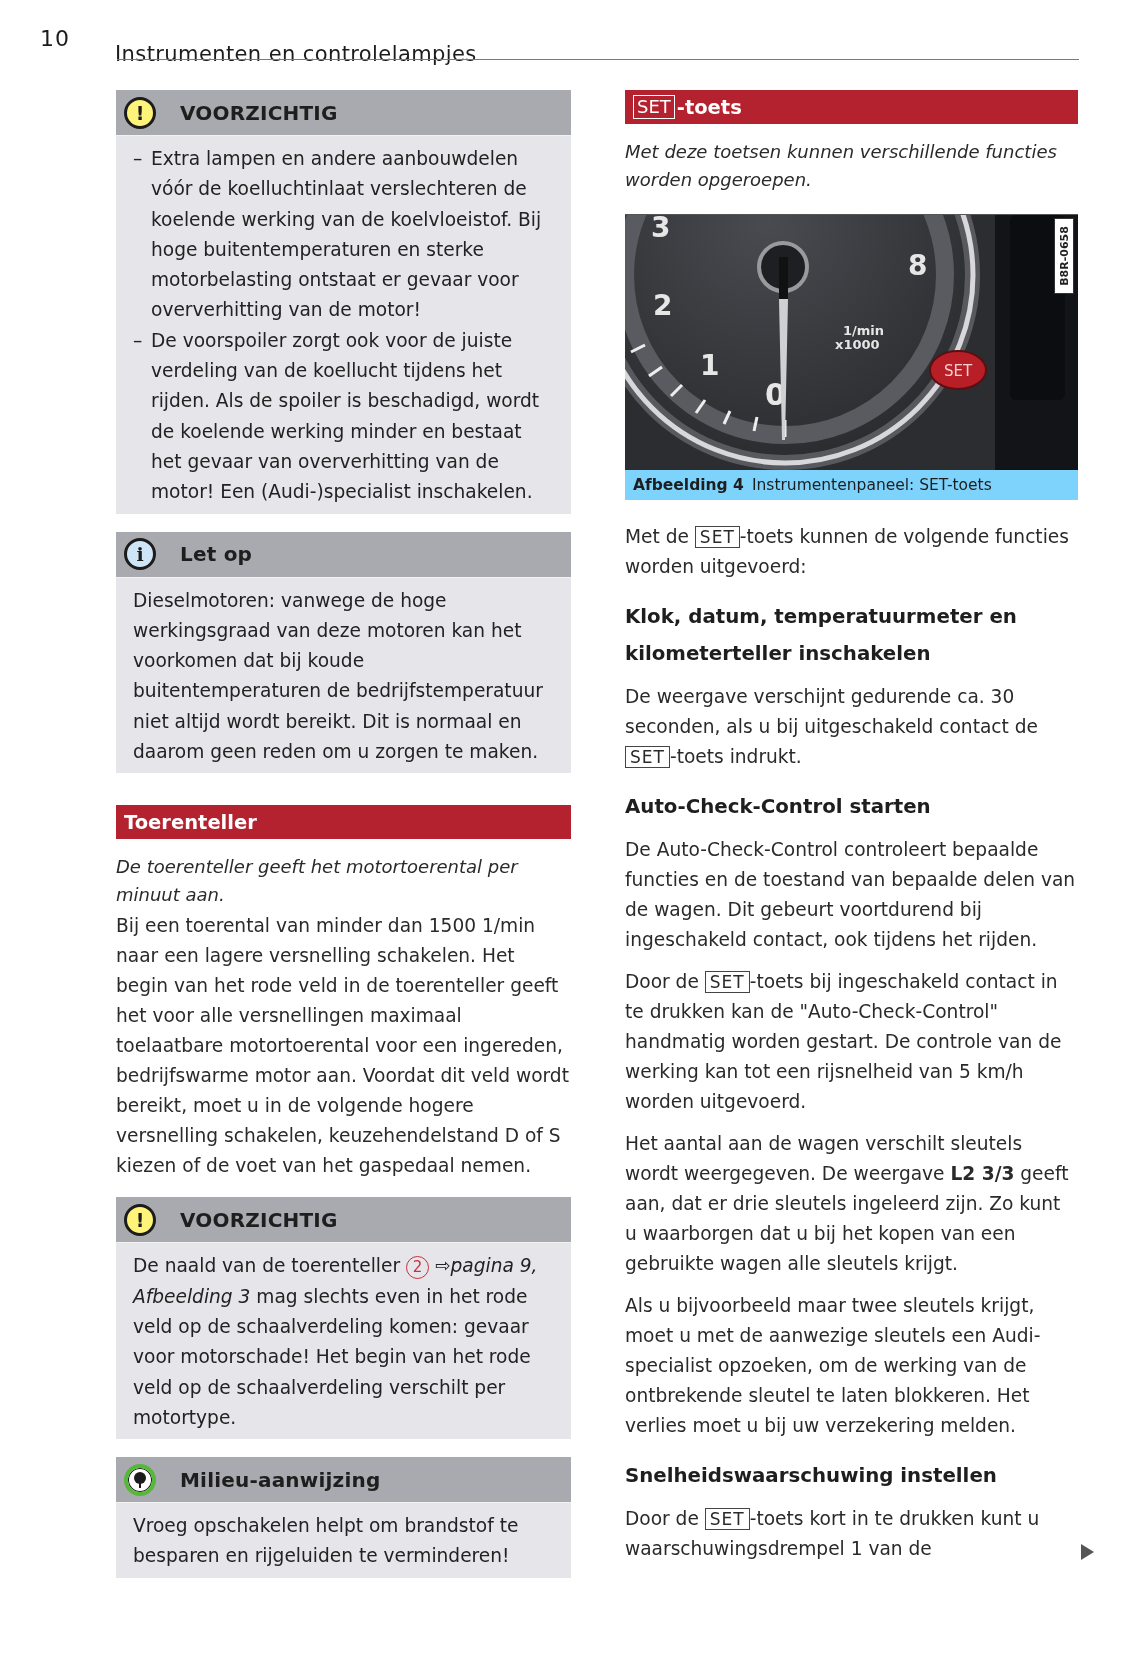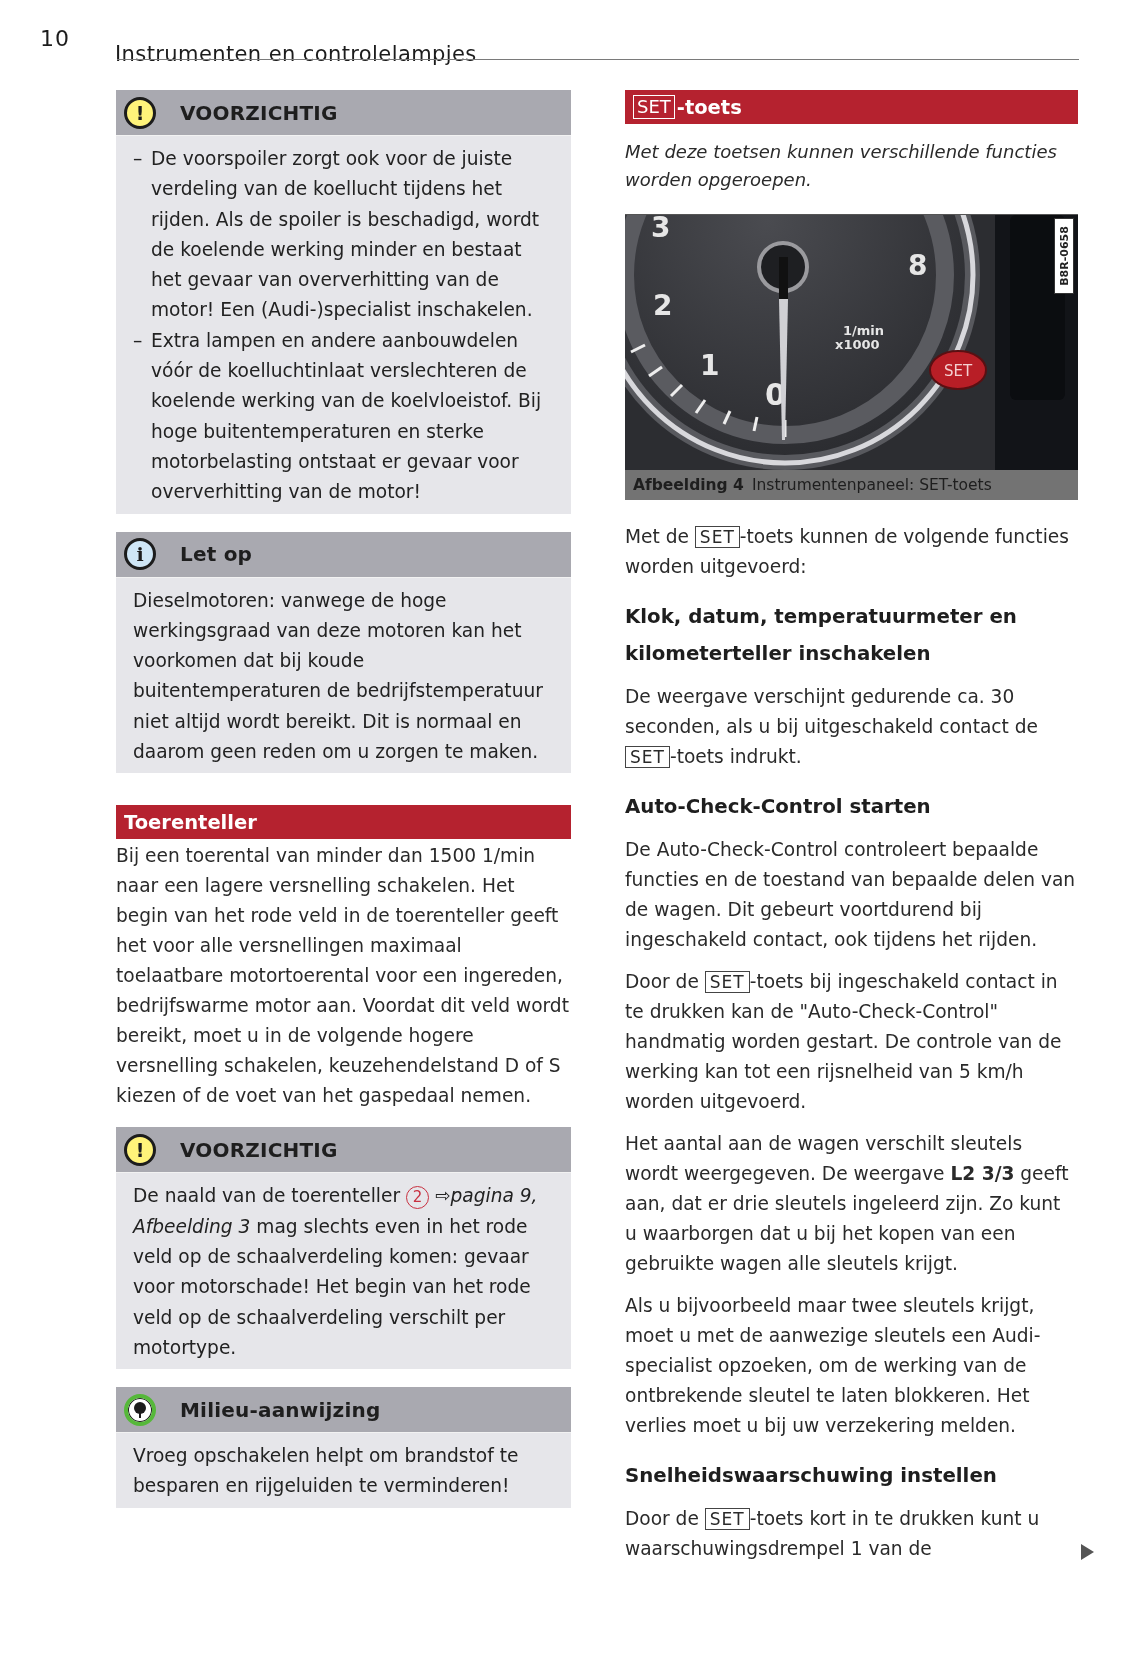--- a/index.html
+++ b/index.html
@@ -34,56 +34,57 @@
   .para { font-size: 18.6px; line-height: 30px; color: #2a2a2a; margin-top: 2px; }
   .subhead { font-size: 19.8px; font-weight: bold; line-height: 37px; color: #1e1e1e; margin-top: 16px; }
   .set-key { display: inline-block; border: 1.3px solid #444; padding: 0 4px; line-height: 20px; font-size: 17px; letter-spacing: 1px; }
   .ref-num { display: inline-block; width: 23px; height: 23px; border-radius: 50%; border: 1.8px solid #c83040; color: #c83040; font-size: 15px; text-align: center; line-height: 20px; }
   .ital { font-style: italic; }
   .bold { font-weight: bold; }
 
   
   .figure { margin-top: 20px; position: relative; }
   .fig-img { position: relative; width: 453px; height: 256px; background: #2f3034; overflow: hidden; border-top: 1px solid #555; }
-  .fig-caption { background: #737373; height: 30px; display: flex; align-items: center; padding-left: 8px; font-size: 15.5px; color: #1e1e1e; }
+  .fig-caption { background: #7dd3fc; height: 30px; display: flex; align-items: center; padding-left: 8px; font-size: 15.5px; color: #1e1e1e; }
   .fig-caption .lbl { font-weight: bold; margin-right: 8px; }
   .fig-id { position: absolute; right: 4px; top: 3px; width: 20px; height: 76px; background: #fff; border: 1px solid #333; }
   .fig-id span { position: absolute; left: 50%; top: 50%; transform: translate(-50%,-50%) rotate(-90deg); font-size: 11px; color: #222; white-space: nowrap; font-weight: bold; }
   .continue-arrow { position: absolute; left: 1081px; top: 1544px; width: 0; height: 0; border-left: 13px solid #555; border-top: 8px solid transparent; border-bottom: 8px solid transparent; }
 </style>
 </head>
 <body>
 
 <div class="page-num">10</div>
 <div class="running-head">Instrumenten en controlelampjes</div>
 <div class="head-rule"></div>
 
 <div class="col col-left">
 
   <div class="notice">
     <div class="notice-head">
       <div class="notice-icon icon-warning">!</div>
       <span class="title">VOORZICHTIG</span>
     </div>
     <div class="notice-body">
+      <div class="dash-item">Extra lampen en andere aanbouwdelen vóór de koelluchtinlaat verslechteren de koelende werking van de koelvloeistof. Bij hoge buitentemperaturen en sterke motorbelasting ontstaat er gevaar voor oververhitting van de motor!</div>
       <div class="dash-item">De voorspoiler zorgt ook voor de juiste verdeling van de koellucht tijdens het rijden. Als de spoiler is beschadigd, wordt de koelende werking minder en bestaat het gevaar van oververhitting van de motor! Een (Audi-)specialist inschakelen.</div>
-      <div class="dash-item">Extra lampen en andere aanbouwdelen vóór de koelluchtinlaat verslechteren de koelende werking van de koelvloeistof. Bij hoge buitentemperaturen en sterke motorbelasting ontstaat er gevaar voor oververhitting van de motor!</div>
     </div>
   </div>
 
   <div class="notice">
     <div class="notice-head">
       <div class="notice-icon icon-info">i</div>
       <span class="title">Let op</span>
     </div>
     <div class="notice-body">Dieselmotoren: vanwege de hoge werkingsgraad van deze motoren kan het voorkomen dat bij koude buitentemperaturen de bedrijfstemperatuur niet altijd wordt bereikt. Dit is normaal en daarom geen reden om u zorgen te maken.</div>
   </div>
 
   <div style="height:14px"></div>
   <div class="section-bar">Toerenteller</div>
+  <div class="lead">De toerenteller geeft het motortoerental per minuut aan.</div>
   <div class="para">Bij een toerental van minder dan 1500 1/min naar een lagere versnelling schakelen. Het begin van het rode veld in de toerenteller geeft het voor alle versnellingen maximaal toelaatbare motortoerental voor een ingereden, bedrijfswarme motor aan. Voordat dit veld wordt bereikt, moet u in de volgende hogere versnelling schakelen, keuzehendelstand D of S kiezen of de voet van het gaspedaal nemen.</div>
 
   <div style="height:16px"></div>
   <div class="notice">
     <div class="notice-head">
       <div class="notice-icon icon-warning">!</div>
       <span class="title">VOORZICHTIG</span>
     </div>
     <div class="notice-body">
       <span>De naald van de toerenteller </span><span class="ref-num">2</span> <span>⇨</span><span class="ital">pagina 9, Afbeelding 3</span><span> mag slechts even in het rode veld op de schaalverdeling komen: gevaar voor motorschade! Het begin van het rode veld op de schaalverdeling verschilt per motortype.</span>

